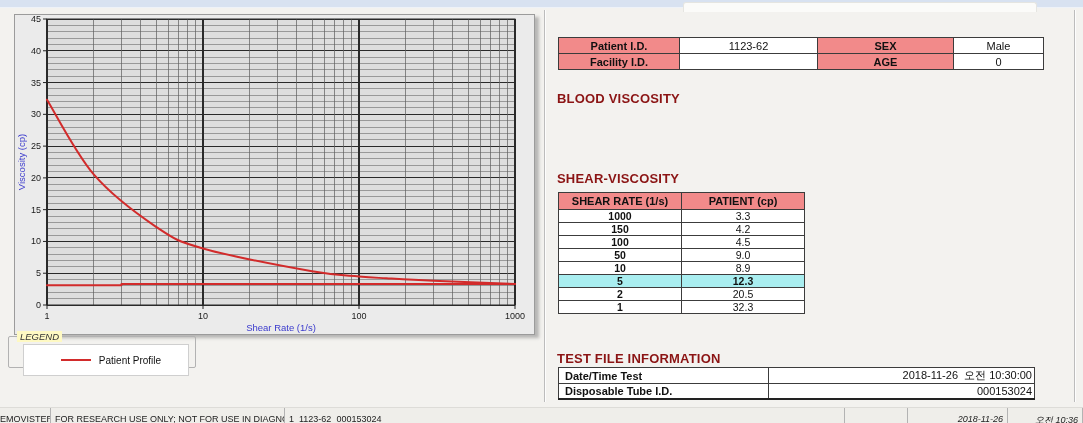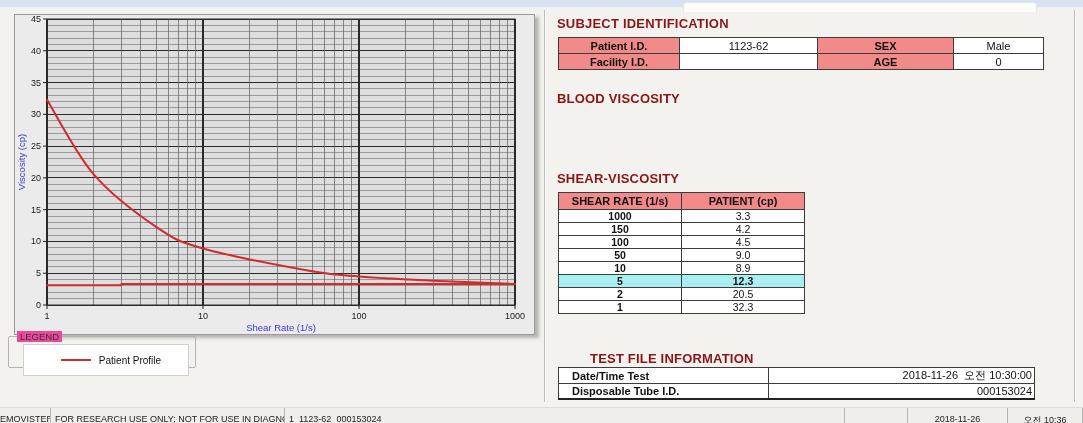--- a/index.html
+++ b/index.html
@@ -6,21 +6,21 @@
   body{font-family:"Liberation Sans",sans-serif;}
   #root{position:relative;width:1083px;height:423px;background:#f3f2ef;overflow:hidden;}
 
   .topstrip{position:absolute;left:0;top:0;width:1083px;height:7px;background:#d8e2f1;border-bottom:1px solid #eef2f8;}
   .toptab{position:absolute;left:683px;top:2px;width:352px;height:9px;background:#fbfbf9;border:1px solid #e5e5e1;border-bottom:none;border-radius:3px 3px 0 0;}
 
   .chart-panel{position:absolute;left:14px;top:14px;width:519px;height:319px;background:#ebebeb;border:1px solid #9b9b9b;box-shadow:4px 3px 3px rgba(110,110,110,.45);}
   .chart-panel svg{position:absolute;left:0;top:0;}
 
   .legend-box{position:absolute;left:8px;top:336px;width:186px;height:30px;border:1px solid #b2b2b2;border-radius:2px;}
-  .legend-caption{position:absolute;left:8px;top:-6px;background:#ec4899;padding:0 3px;font-size:9.5px;color:#333;}
+  .legend-caption{position:absolute;left:8px;top:-6px;background:#fef9c3;padding:0 3px;font-size:9.5px;color:#333;font-style:italic;}
   .legend-inner{position:absolute;left:14px;top:7px;width:166px;height:32px;background:#ffffff;border:1px solid #cfcfcf;display:flex;align-items:center;box-sizing:border-box;justify-content:center;}
   .legend-line{width:30px;height:2px;margin:0 8px 0 10px;background:#d22b2b;}
   .legend-entry{font-size:10px;color:#111;}
 
   .divider-v{position:absolute;width:0;border-left:1px solid #bcbcbc;border-right:1px solid #fdfdfd;}
 
   .section-title{position:absolute;font-size:13px;font-weight:bold;color:#8b1414;letter-spacing:.2px;white-space:nowrap;}
 
   table.t{position:absolute;border-collapse:collapse;table-layout:fixed;background:#ffffff;font-size:11px;color:#111;}
   table.t td{border:1px solid #3c3c3c;padding:0 2px;text-align:center;overflow:hidden;white-space:nowrap;margin-top:20px;}
@@ -32,28 +32,28 @@
   #subject-table td{height:15px;}
   #blood-table{left:558px;top:112px;width:238px;}
   #blood-table td{height:15px;font-weight:bold;}
   #shear-table{left:558px;top:192px;width:246px;}
   #shear-table td{height:12px;font-size:10.5px;line-height:12px;}
   #shear-table td.rate{font-weight:bold;}
   #shear-table td.head{height:16px;font-size:11px;}
 
   #testfile-table{left:558px;top:367px;width:476px;}
   #testfile-table td{height:14px;border:1px solid #3c3c3c;background:#fff;}
-  #testfile-table td.lbl{text-align:left;font-weight:bold;padding-left:13px;}
+  #testfile-table td.lbl{text-align:left;font-weight:bold;padding-left:6px;}
   #testfile-table td.val{text-align:right;white-space:pre;}
   #testfile-table tr:last-child td{border-bottom:2px solid #222;}
 
   .statusbar{position:absolute;left:0;top:407px;width:1083px;height:24px;background:#efeeea;border-top:1px solid #dddcd8;display:flex;font-size:9px;color:#222;box-sizing:border-box;}
   .seg{box-sizing:border-box;border-right:1px solid #b3b3b3;padding:6px 4px 0 4px;overflow:hidden;white-space:nowrap;height:16px;}
   .seg.first{padding-left:0;}
-  .seg.center{text-align:center;}
+  .seg.center{text-align:right;font-style:italic;}
 </style>
 </head>
 <body>
 
 <div id="root">
   <div class="topstrip"></div>
   <div class="toptab"></div>
 
   <div class="chart-panel">
     <svg id="chart-svg" width="519" height="319" viewBox="0 0 519 319">
@@ -172,21 +172,20 @@
     <div class="legend-caption">LEGEND</div>
     <div class="legend-inner">
       <div class="legend-line"></div>
       <div class="legend-entry">Patient Profile</div>
     </div>
   </div>
 
   <div class="divider-v" style="left:544px;top:10px;height:392px;"></div>
   <div class="divider-v" style="left:1074px;top:10px;height:392px;"></div>
 
-  <div class="section-title" style="left:557px;top:16px;">SUBJECT IDENTIFICATION</div>
   <table class="t" id="subject-table">
     <colgroup>
         <col style="width:121px">
         <col style="width:138px">
         <col style="width:136px">
         <col style="width:90px">
       </colgroup>
     <tbody>
         <tr>
           <td class="pink">Patient I.D.</td>
@@ -244,21 +243,21 @@
           <td class="rate">2</td>
           <td>20.5</td>
         </tr>
         <tr class="">
           <td class="rate">1</td>
           <td>32.3</td>
         </tr>
       </tbody>
   </table>
 
-  <div class="section-title" style="left:590px;top:351px;">TEST FILE INFORMATION</div>
+  <div class="section-title" style="left:557px;top:351px;">TEST FILE INFORMATION</div>
   <table class="t" id="testfile-table">
     <colgroup>
         <col style="width:210px">
         <col style="width:266px">
       </colgroup>
     <tbody>
         <tr>
           <td class="lbl">Date/Time Test</td>
           <td class="val">2018-11-26  오전 10:30:00</td>
         </tr>

